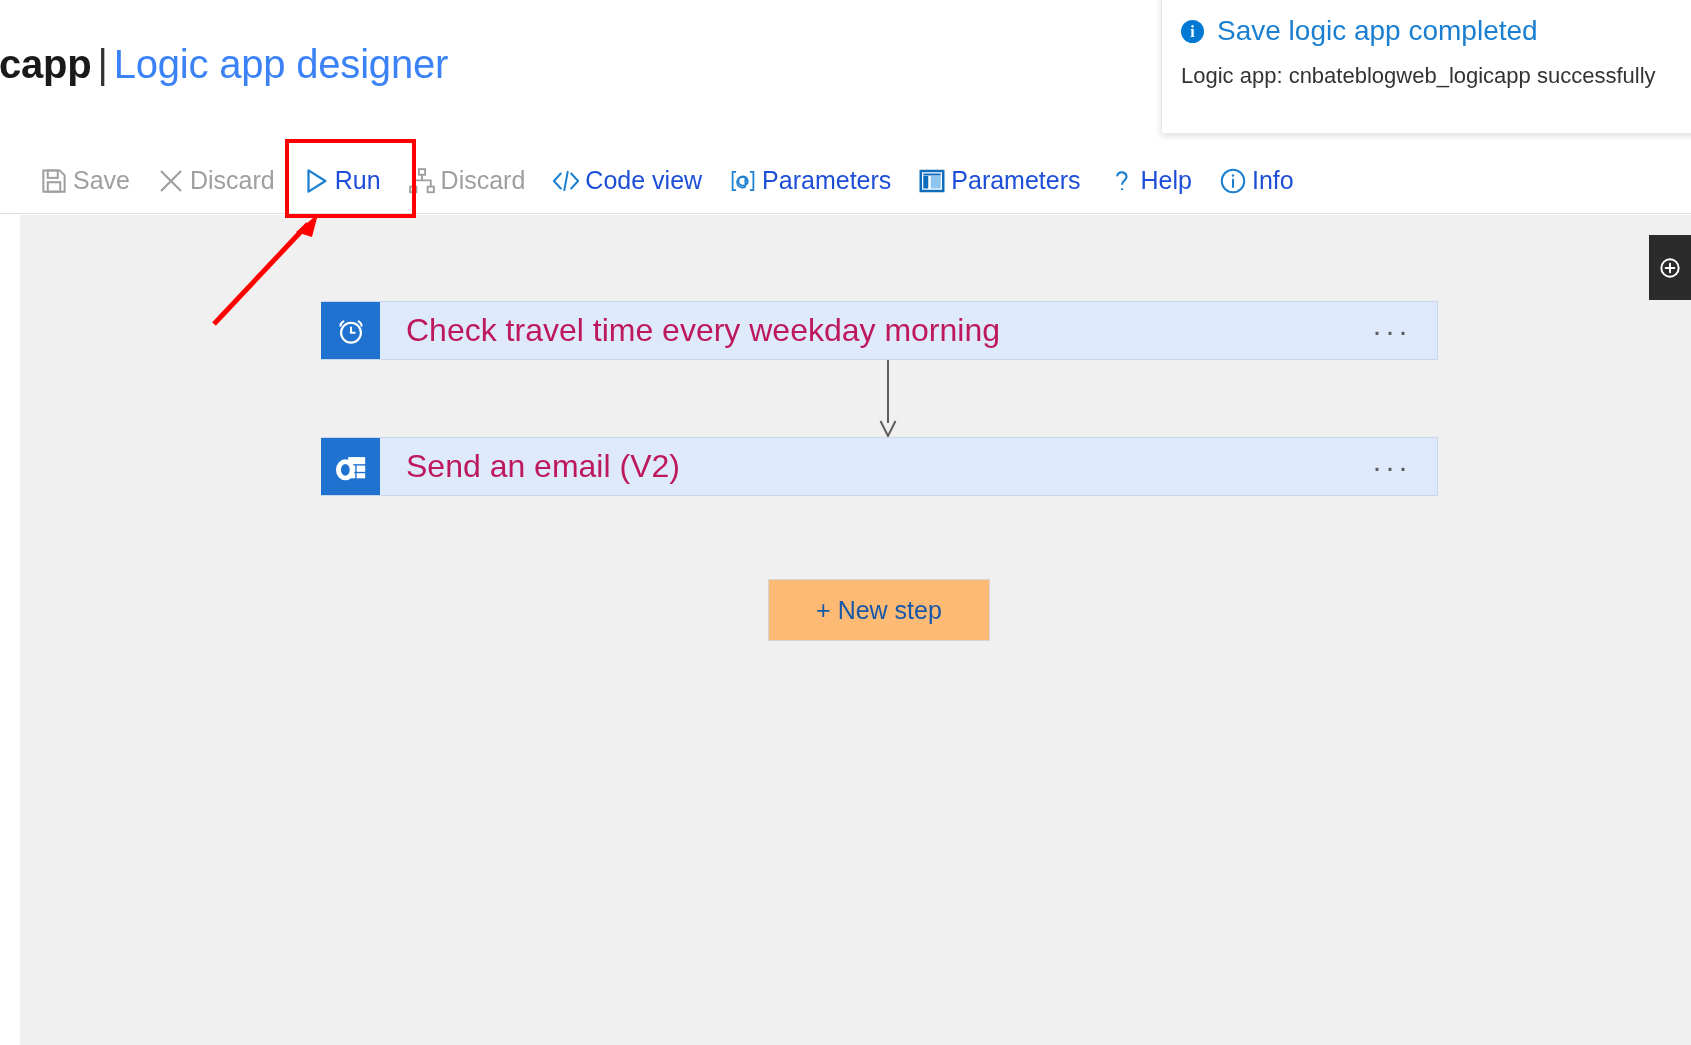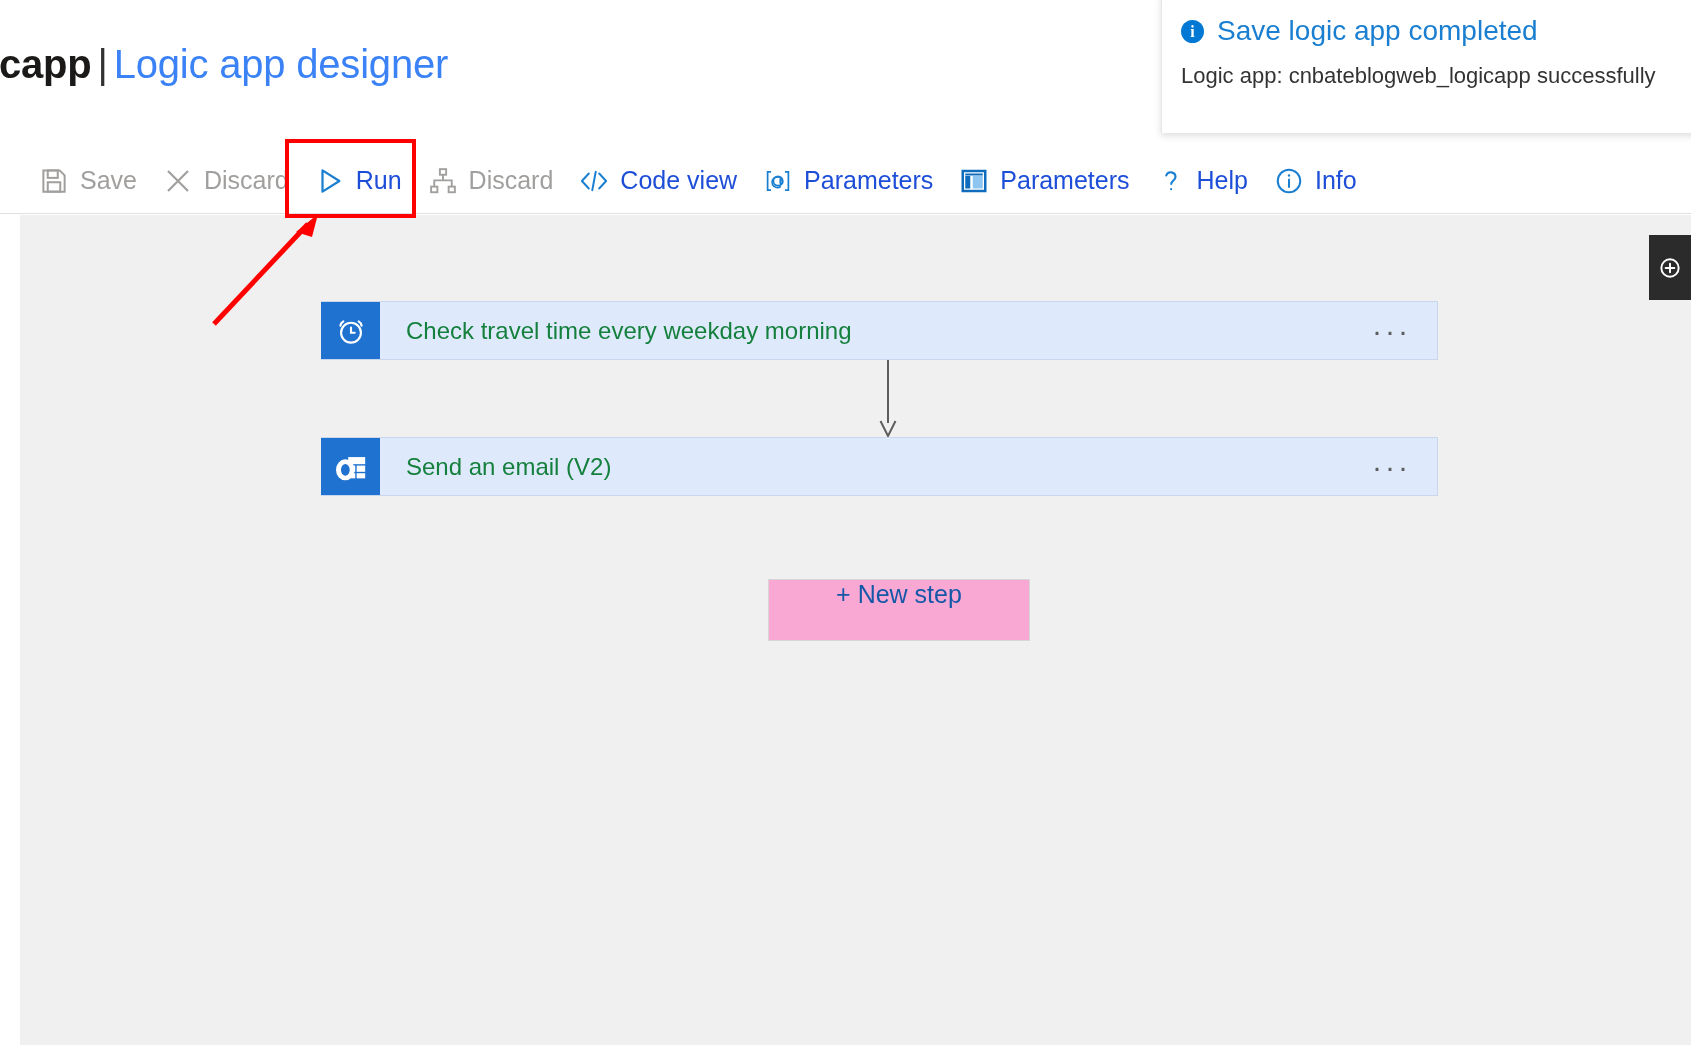--- a/index.html
+++ b/index.html
@@ -55,21 +55,21 @@
   
   .cmdbar {
     position: absolute; left: 0; top: 148px;
     width: 1691px; height: 66px;
     background: #ffffff;
     border-bottom: 1px solid #e1dfdd;
     display: flex; align-items: center;
     padding-left: 26px;
   }
   .cmd {
-    display: flex; align-items: center; gap: 11px;
+    display: flex; align-items: center; gap: 4px;
     height: 66px; padding: 0 13px;
     white-space: nowrap;
     cursor: pointer;
   }
   .cmd .lbl { font-size: 25px; color: #1d4ed8; }
   .cmd.disabled { cursor: default; }
   .cmd.disabled .lbl { color: #a19f9d; }
   .cmd .ico { width: 30px; height: 30px; display: flex; align-items: center; justify-content: center; flex: none; }
   .cmd .ico svg { display: block; }
 
@@ -90,45 +90,45 @@
   .card.trigger { left: 301px; top: 86px; }
   .card.action  { left: 301px; top: 222px; }
 
   .card-icon {
     width: 59px; height: 57px; flex: none;
     background: #1f72d0;
     display: flex; align-items: center; justify-content: center;
     margin-left: -1px;
   }
   .card-title {
-    font-size: 24px; color: #15803d;
+    font-size: 32px; color: #be185d;
     margin-left: 26px; flex: 1;
     white-space: nowrap;
   }
   .card-more {
     margin-right: 26px;
     font-size: 30px; color: #5c5c5c; letter-spacing: 3px;
     line-height: 14px;
     cursor: pointer;
     user-select: none;
   }
 
   
   .connector {
     position: absolute; left: 856px; top: 145px;
     width: 24px; height: 78px;
   }
 
   
   .new-step {
     position: absolute; left: 748px; top: 364px;
-    width: 262px; height: 62px;
-    background: #f9a8d4;
+    width: 222px; height: 62px;
+    background: #fdba74;
     border: 1px solid #d6d6d6;
-    display: flex; align-items: flex-start; justify-content: center;
+    display: flex; align-items: center; justify-content: center;
     cursor: pointer;
   }
   .new-step span { font-size: 25px; color: #1558a8; white-space: nowrap; }
 
   
   .zoom-panel {
     position: absolute; right: 0; top: 20px;
     width: 42px; height: 65px;
     background: #2b2b2b;
     display: flex; align-items: center; justify-content: center;

